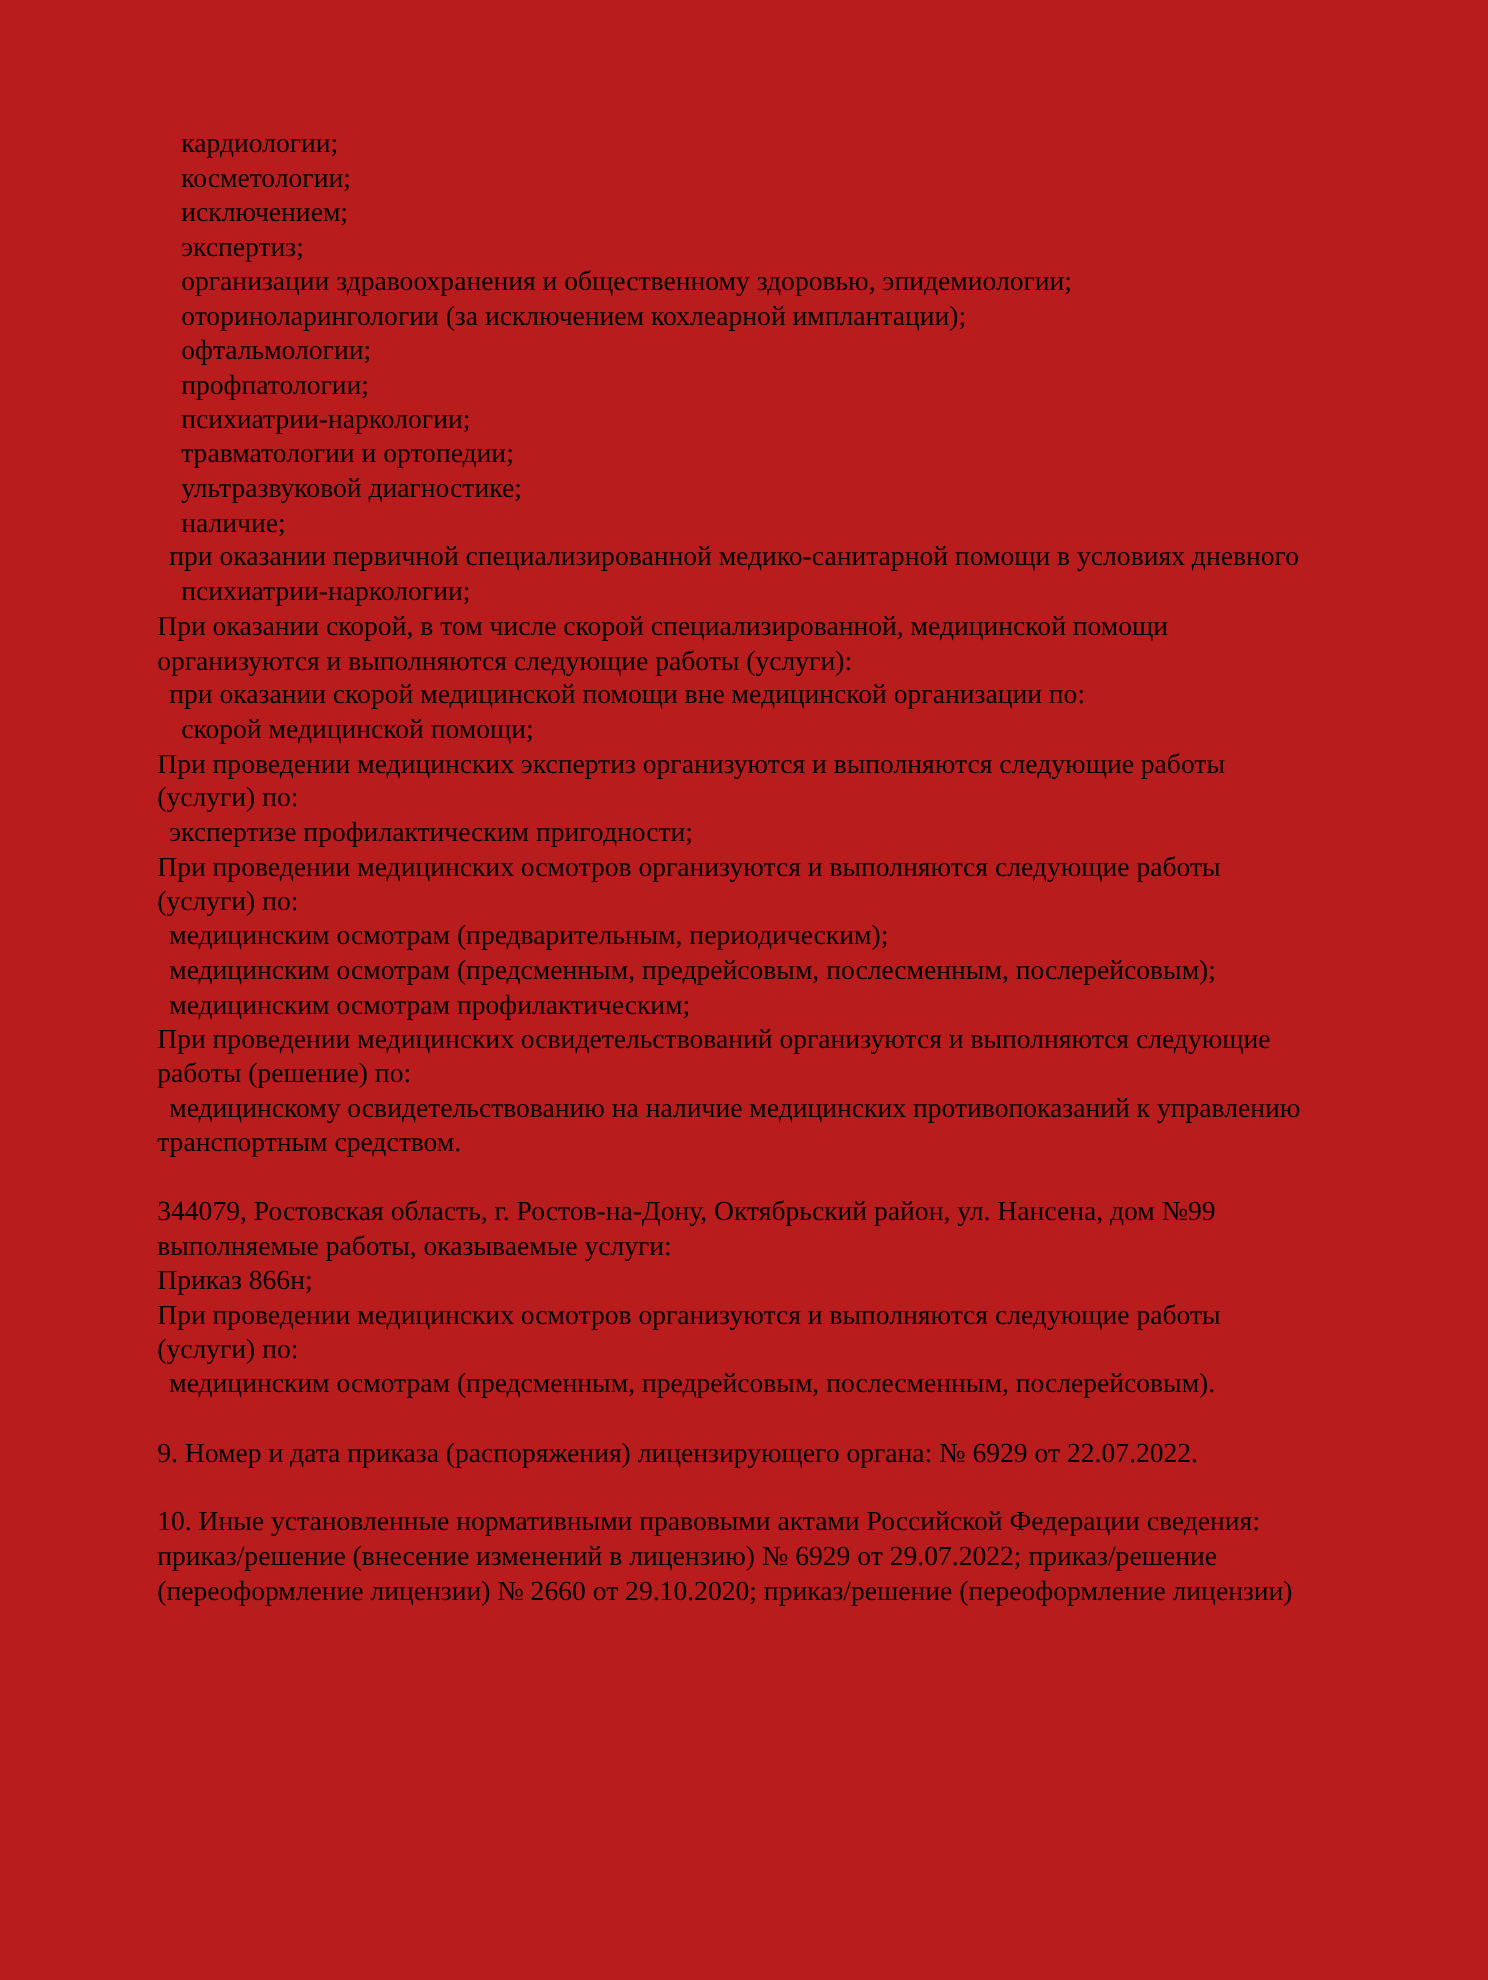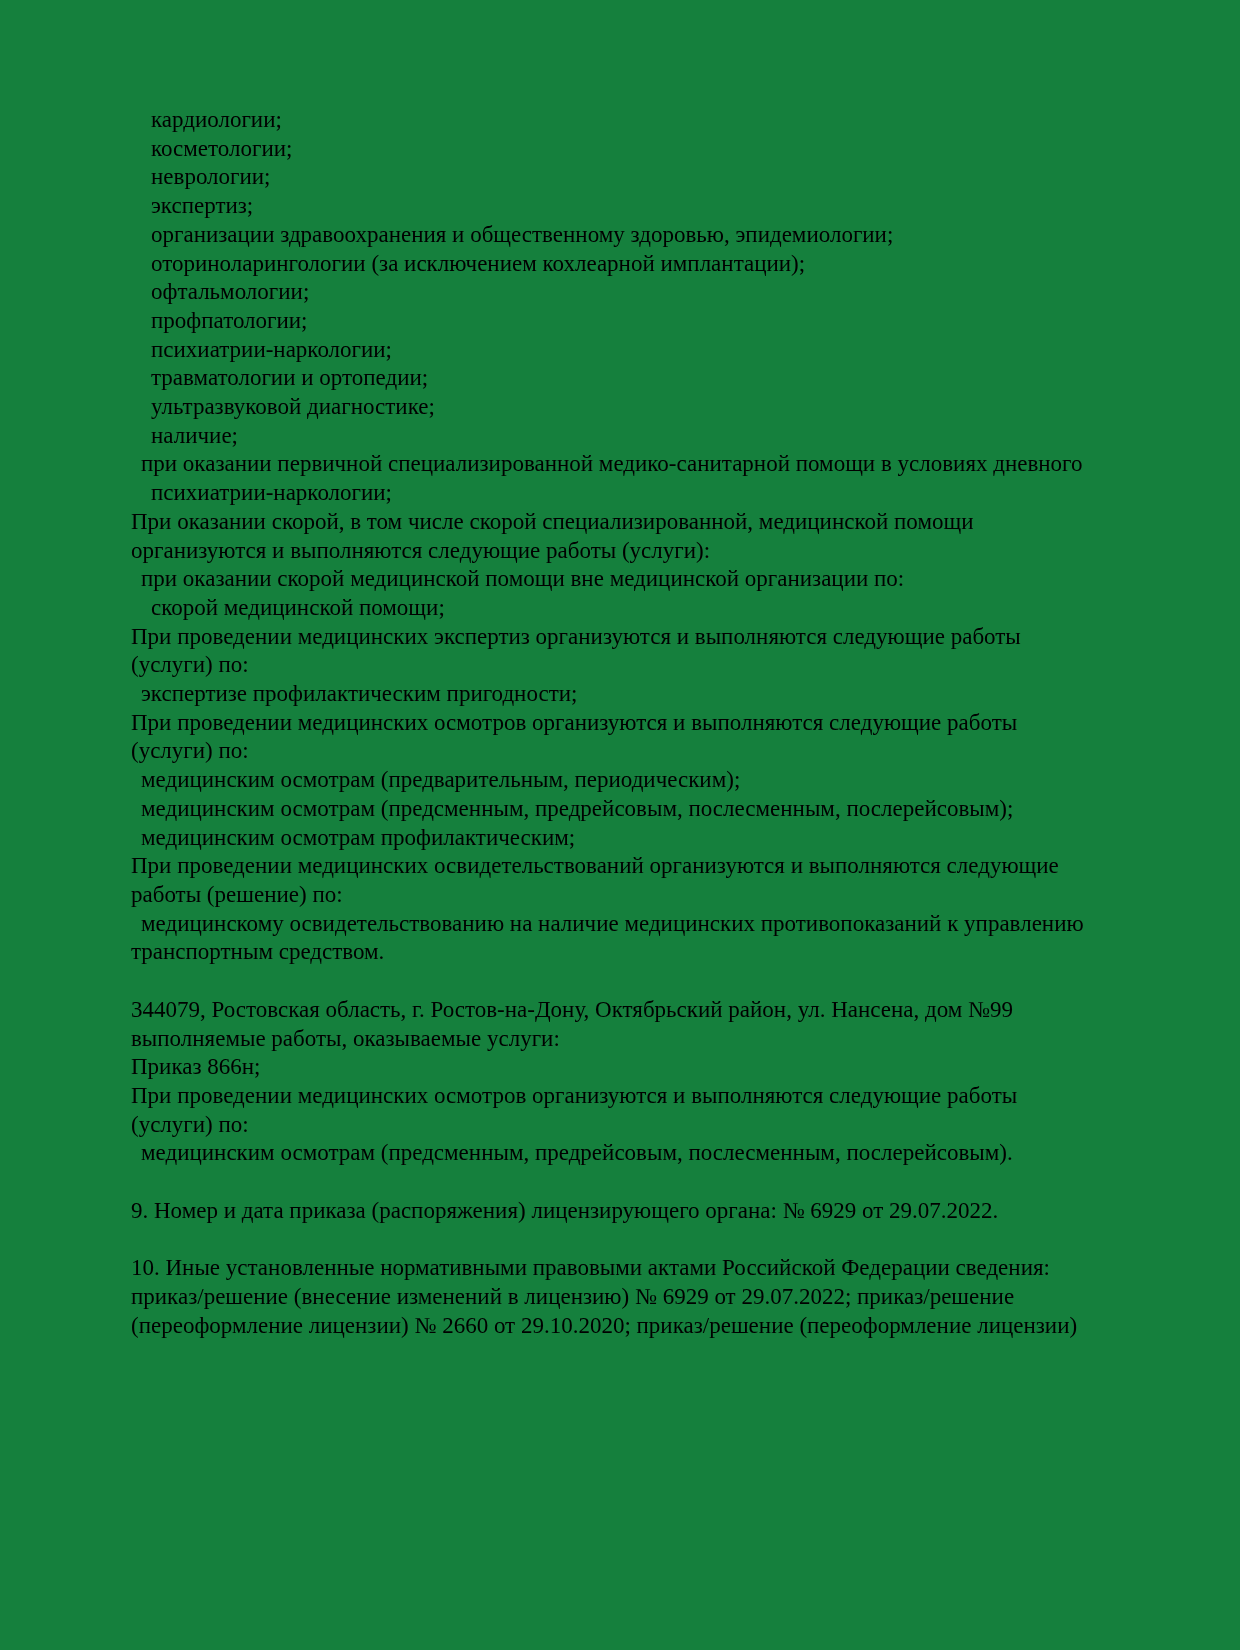--- a/index.html
+++ b/index.html
@@ -31,25 +31,25 @@
     min-height: 28.7px;
   }
   .indent-0 { padding-left: 0; }
   .indent-1 { padding-left: 10px; }
   .indent-2 { padding-left: 20px; }
   .blank {  }
 </style>
 </head>
 <body>
 
-<div class="page" style="background: #15803d; color: rgb(0, 0, 0);">
+<div class="page" style="background: #b91c1c; color: rgb(0, 0, 0);">
   <div class="text-block">
       <div class="line indent-2">кардиологии;</div>
       <div class="line indent-2">косметологии;</div>
-      <div class="line indent-2">неврологии;</div>
+      <div class="line indent-2">исключением;</div>
       <div class="line indent-2">экспертиз;</div>
       <div class="line indent-2">организации здравоохранения и общественному здоровью, эпидемиологии;</div>
       <div class="line indent-2">оториноларингологии (за исключением кохлеарной имплантации);</div>
       <div class="line indent-2">офтальмологии;</div>
       <div class="line indent-2">профпатологии;</div>
       <div class="line indent-2">психиатрии-наркологии;</div>
       <div class="line indent-2">травматологии и ортопедии;</div>
       <div class="line indent-2">ультразвуковой диагностике;</div>
       <div class="line indent-2">наличие;</div>
       <div class="line indent-1">при оказании первичной специализированной медико-санитарной помощи в условиях дневного</div>
@@ -71,19 +71,19 @@
       <div class="line indent-1">медицинскому освидетельствованию на наличие медицинских противопоказаний к управлению</div>
       <div class="line indent-0">транспортным средством.</div>
       <div class="line indent-0 blank">&nbsp;</div>
       <div class="line indent-0">344079, Ростовская область, г. Ростов-на-Дону, Октябрьский район, ул. Нансена, дом №99</div>
       <div class="line indent-0">выполняемые работы, оказываемые услуги:</div>
       <div class="line indent-0">Приказ 866н;</div>
       <div class="line indent-0">При проведении медицинских осмотров организуются и выполняются следующие работы</div>
       <div class="line indent-0">(услуги) по:</div>
       <div class="line indent-1">медицинским осмотрам (предсменным, предрейсовым, послесменным, послерейсовым).</div>
       <div class="line indent-0 blank">&nbsp;</div>
-      <div class="line indent-0">9. Номер и дата приказа (распоряжения) лицензирующего органа: № 6929 от 29.07.2022.</div>
+      <div class="line indent-0">9. Номер и дата приказа (распоряжения) лицензирующего органа: № 6929 от 22.07.2022.</div>
       <div class="line indent-0 blank">&nbsp;</div>
       <div class="line indent-0">10. Иные установленные нормативными правовыми актами Российской Федерации сведения:</div>
       <div class="line indent-0">приказ/решение (внесение изменений в лицензию) № 6929 от 29.07.2022; приказ/решение</div>
       <div class="line indent-0">(переоформление лицензии) № 2660 от 29.10.2020; приказ/решение (переоформление лицензии)</div>
     </div>
 </div>
 
 </body></html>

